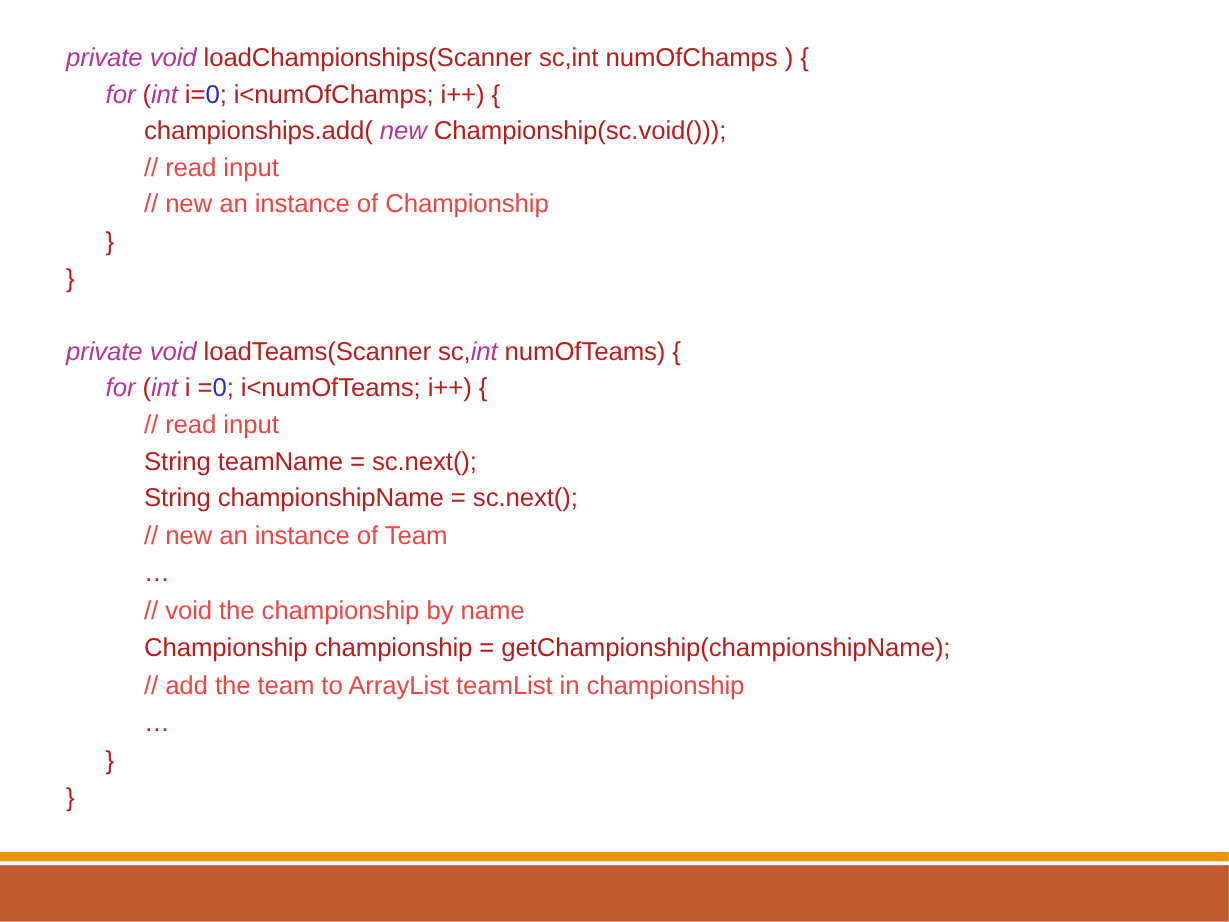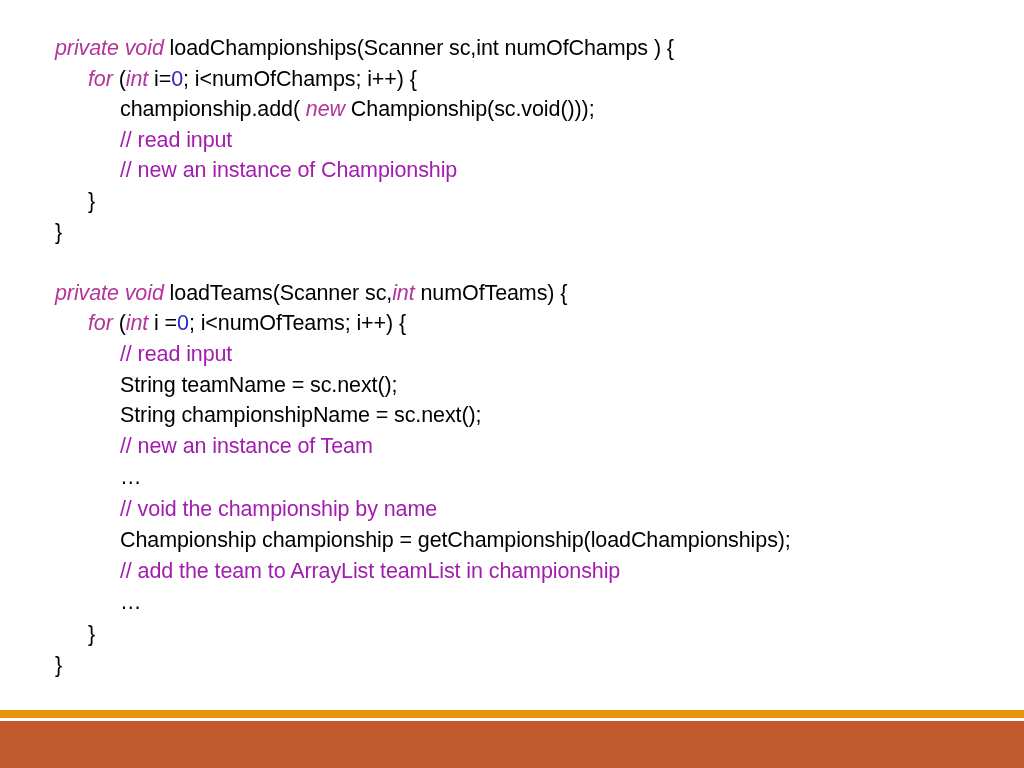--- a/index.html
+++ b/index.html
@@ -48,22 +48,22 @@
   }
 
   
   .ind-0 { padding-left: 0px; }
   .ind-1 { padding-left: 33px; }
   .ind-2 { padding-left: 65px; }
 
   
   .tok-keyword  { color: #B4359A; font-style: italic; }
   .tok-number   { color: #2A28C8; }
-  .tok-comment  { color: #a21caf; }
-  .tok-plain    { color: #000000; margin-top: 36px; }
+  .tok-comment  { color: #ef4444; }
+  .tok-plain    { color: #b91c1c; margin-top: 36px; }
 
   
   .band-orange {
     position: absolute;
     left: 0;
     top: 710px;
     width: 1024px;
     height: 8px;
     background: #E8950C;
   }
@@ -85,35 +85,35 @@
   }
 </style>
 </head>
 <body>
 
 <div class="slide">
 
   <div class="code-block">
       <div class="code-line ind-0"><span class="tok-keyword">private void</span><span class="tok-plain"> loadChampionships(Scanner sc,int numOfChamps ) {</span></div>
       <div class="code-line ind-1"><span class="tok-keyword">for</span><span class="tok-plain"> (</span><span class="tok-keyword">int</span><span class="tok-plain"> i=</span><span class="tok-number">0</span><span class="tok-plain">; i&lt;numOfChamps; i++) {</span></div>
-      <div class="code-line ind-2"><span class="tok-plain">championship.add( </span><span class="tok-keyword">new</span><span class="tok-plain"> Championship(sc.void()));</span></div>
+      <div class="code-line ind-2"><span class="tok-plain">championships.add( </span><span class="tok-keyword">new</span><span class="tok-plain"> Championship(sc.void()));</span></div>
       <div class="code-line ind-2"><span class="tok-comment">// read input</span></div>
       <div class="code-line ind-2"><span class="tok-comment">// new an instance of Championship</span></div>
       <div class="code-line ind-1"><span class="tok-plain">}</span></div>
       <div class="code-line ind-0"><span class="tok-plain">}</span></div>
       <div class="code-line ind-0 blank"></div>
       <div class="code-line ind-0"><span class="tok-keyword">private void</span><span class="tok-plain"> loadTeams(Scanner sc,</span><span class="tok-keyword">int</span><span class="tok-plain"> numOfTeams) {</span></div>
       <div class="code-line ind-1"><span class="tok-keyword">for</span><span class="tok-plain"> (</span><span class="tok-keyword">int</span><span class="tok-plain"> i =</span><span class="tok-number">0</span><span class="tok-plain">; i&lt;numOfTeams; i++) {</span></div>
       <div class="code-line ind-2"><span class="tok-comment">// read input</span></div>
       <div class="code-line ind-2"><span class="tok-plain">String teamName = sc.next();</span></div>
       <div class="code-line ind-2"><span class="tok-plain">String championshipName = sc.next();</span></div>
       <div class="code-line ind-2"><span class="tok-comment">// new an instance of Team</span></div>
       <div class="code-line ind-2 ellipsis"><span class="tok-plain">…</span></div>
       <div class="code-line ind-2"><span class="tok-comment">// void the championship by name</span></div>
-      <div class="code-line ind-2"><span class="tok-plain">Championship championship = getChampionship(loadChampionships);</span></div>
+      <div class="code-line ind-2"><span class="tok-plain">Championship championship = getChampionship(championshipName);</span></div>
       <div class="code-line ind-2"><span class="tok-comment">// add the team to ArrayList teamList in championship</span></div>
       <div class="code-line ind-2 ellipsis"><span class="tok-plain">…</span></div>
       <div class="code-line ind-1"><span class="tok-plain">}</span></div>
       <div class="code-line ind-0"><span class="tok-plain">}</span></div>
     </div>
 
   <div class="band-orange"></div>
   <div class="band-gap"></div>
   <div class="band-terracotta"></div>
 

